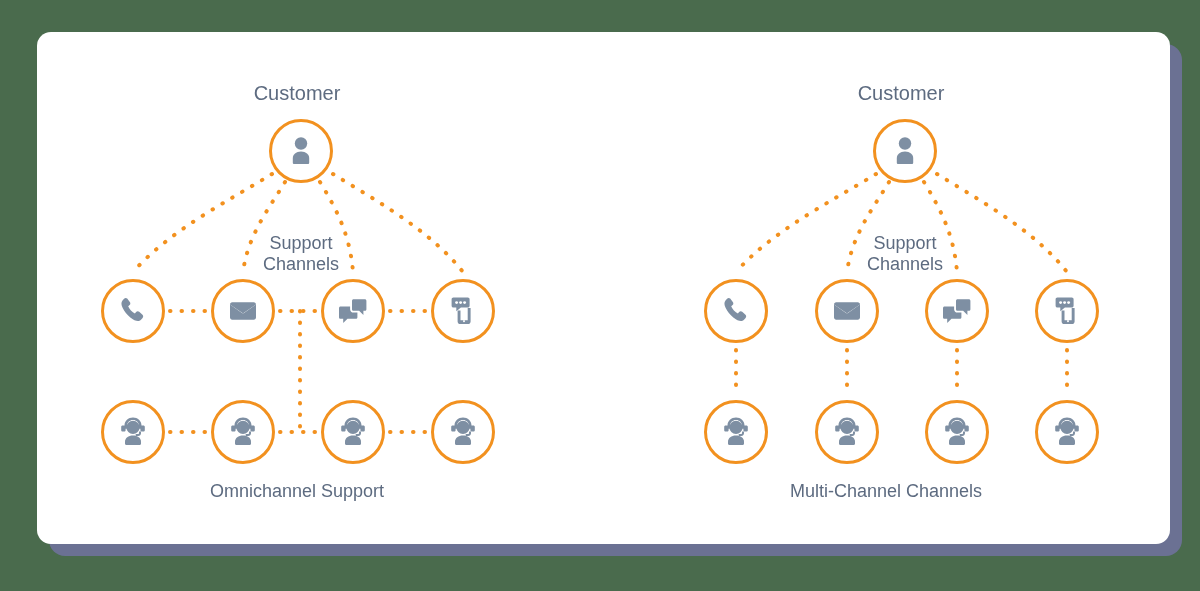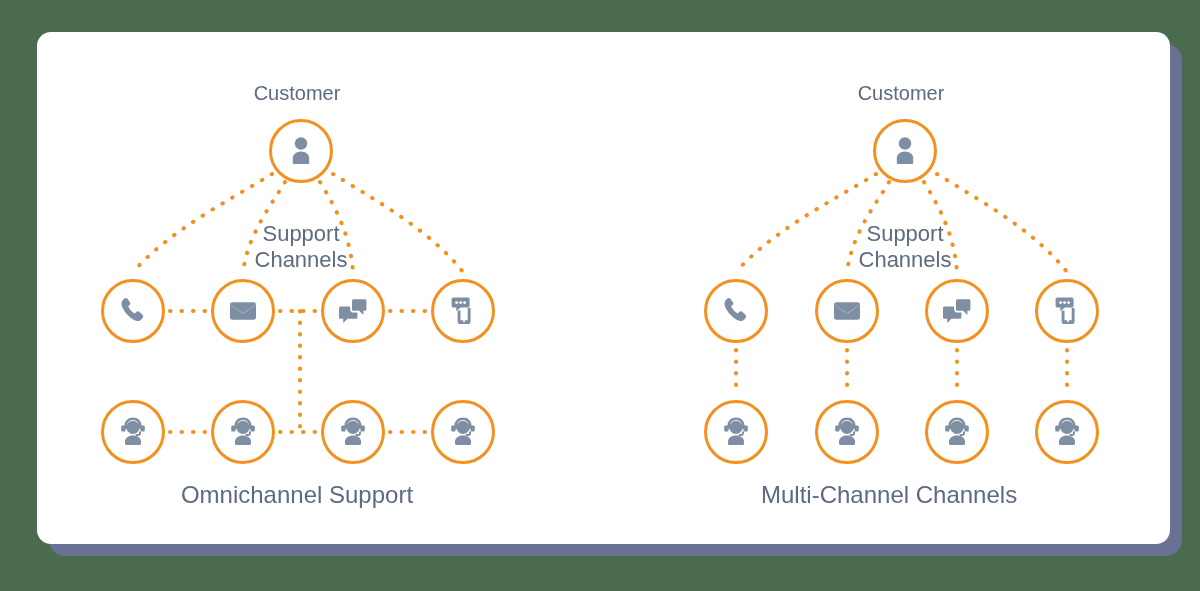--- a/index.html
+++ b/index.html
@@ -82,26 +82,27 @@
     color: #5d6b80;
     font-family: "Liberation Sans", sans-serif;
     text-align: center;
     white-space: nowrap;
     line-height: 1.18;
   }
   .label.heading {
     font-size: 20px;
   }
   .label.caption {
-    font-size: 24px;
+    font-size: 18px;
   }
   .label.section {
-    font-size: 22px;
+    font-size: 18px;
     white-space: normal;
     width: 140px;
+    margin-top: 12px;
   }
 </style>
 </head>
 <body>
 
 <div id="stage">
 
   <div id="card-shadow"></div>
   <div id="card"></div>
 

